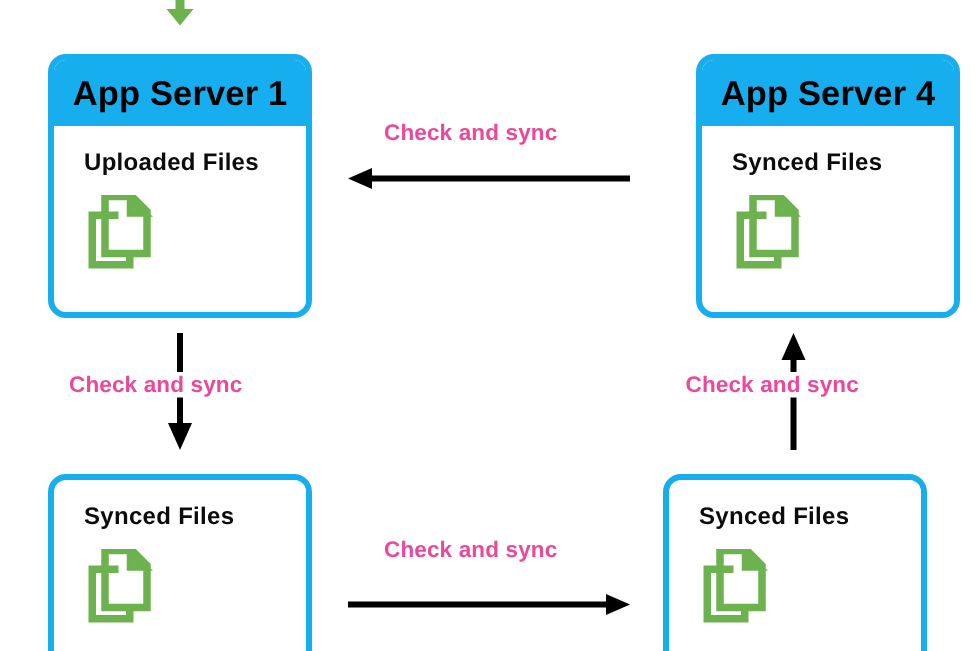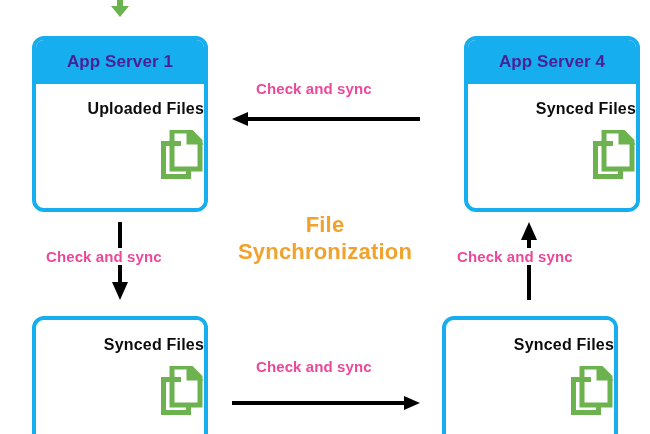--- a/index.html
+++ b/index.html
@@ -29,34 +29,34 @@
     border-radius: 12px;
     background: #ffffff;
     overflow: hidden;
     display: flex;
     flex-direction: column;
   }
   .card-header {
     height: 44px;
     flex: 0 0 44px;
     background: #16AEEF;
-    color: #4c1d95;
-    font-size: 17px;
+    color: #000000;
+    font-size: 23px;
     font-weight: bold;
     letter-spacing: .1px;
     display: flex;
     align-items: center;
     justify-content: center;
   }
   .card-body {
     flex: 1 1 auto;
     background: #ffffff;
     display: flex;
     flex-direction: column;
-    align-items: flex-end;
+    align-items: flex-start;
     padding-top: 16px;
     margin-left: 20px;
   }
   .card-label {
     color: #0c0c0c;
     font-size: 16px;
     font-weight: bold;
     letter-spacing: .2px;
     white-space: nowrap;
   }
@@ -188,15 +188,14 @@
   <div class="conn-label" id="label-v-left">Check and sync</div>
 
   <div class="connector" id="arrow-v-right">
     <svg width="20" height="78" viewBox="0 0 20 78">
       <path d="M10 0 L2 18 L18 18 Z" fill="#000000"></path>
       <rect x="8" y="16" width="4" height="62" fill="#000000"></rect>
     </svg>
   </div>
   <div class="conn-label" id="label-v-right">Check and sync</div>
 
-  <div id="center-title">File Synchronization</div>
 
 </div>
 
 </body></html>

